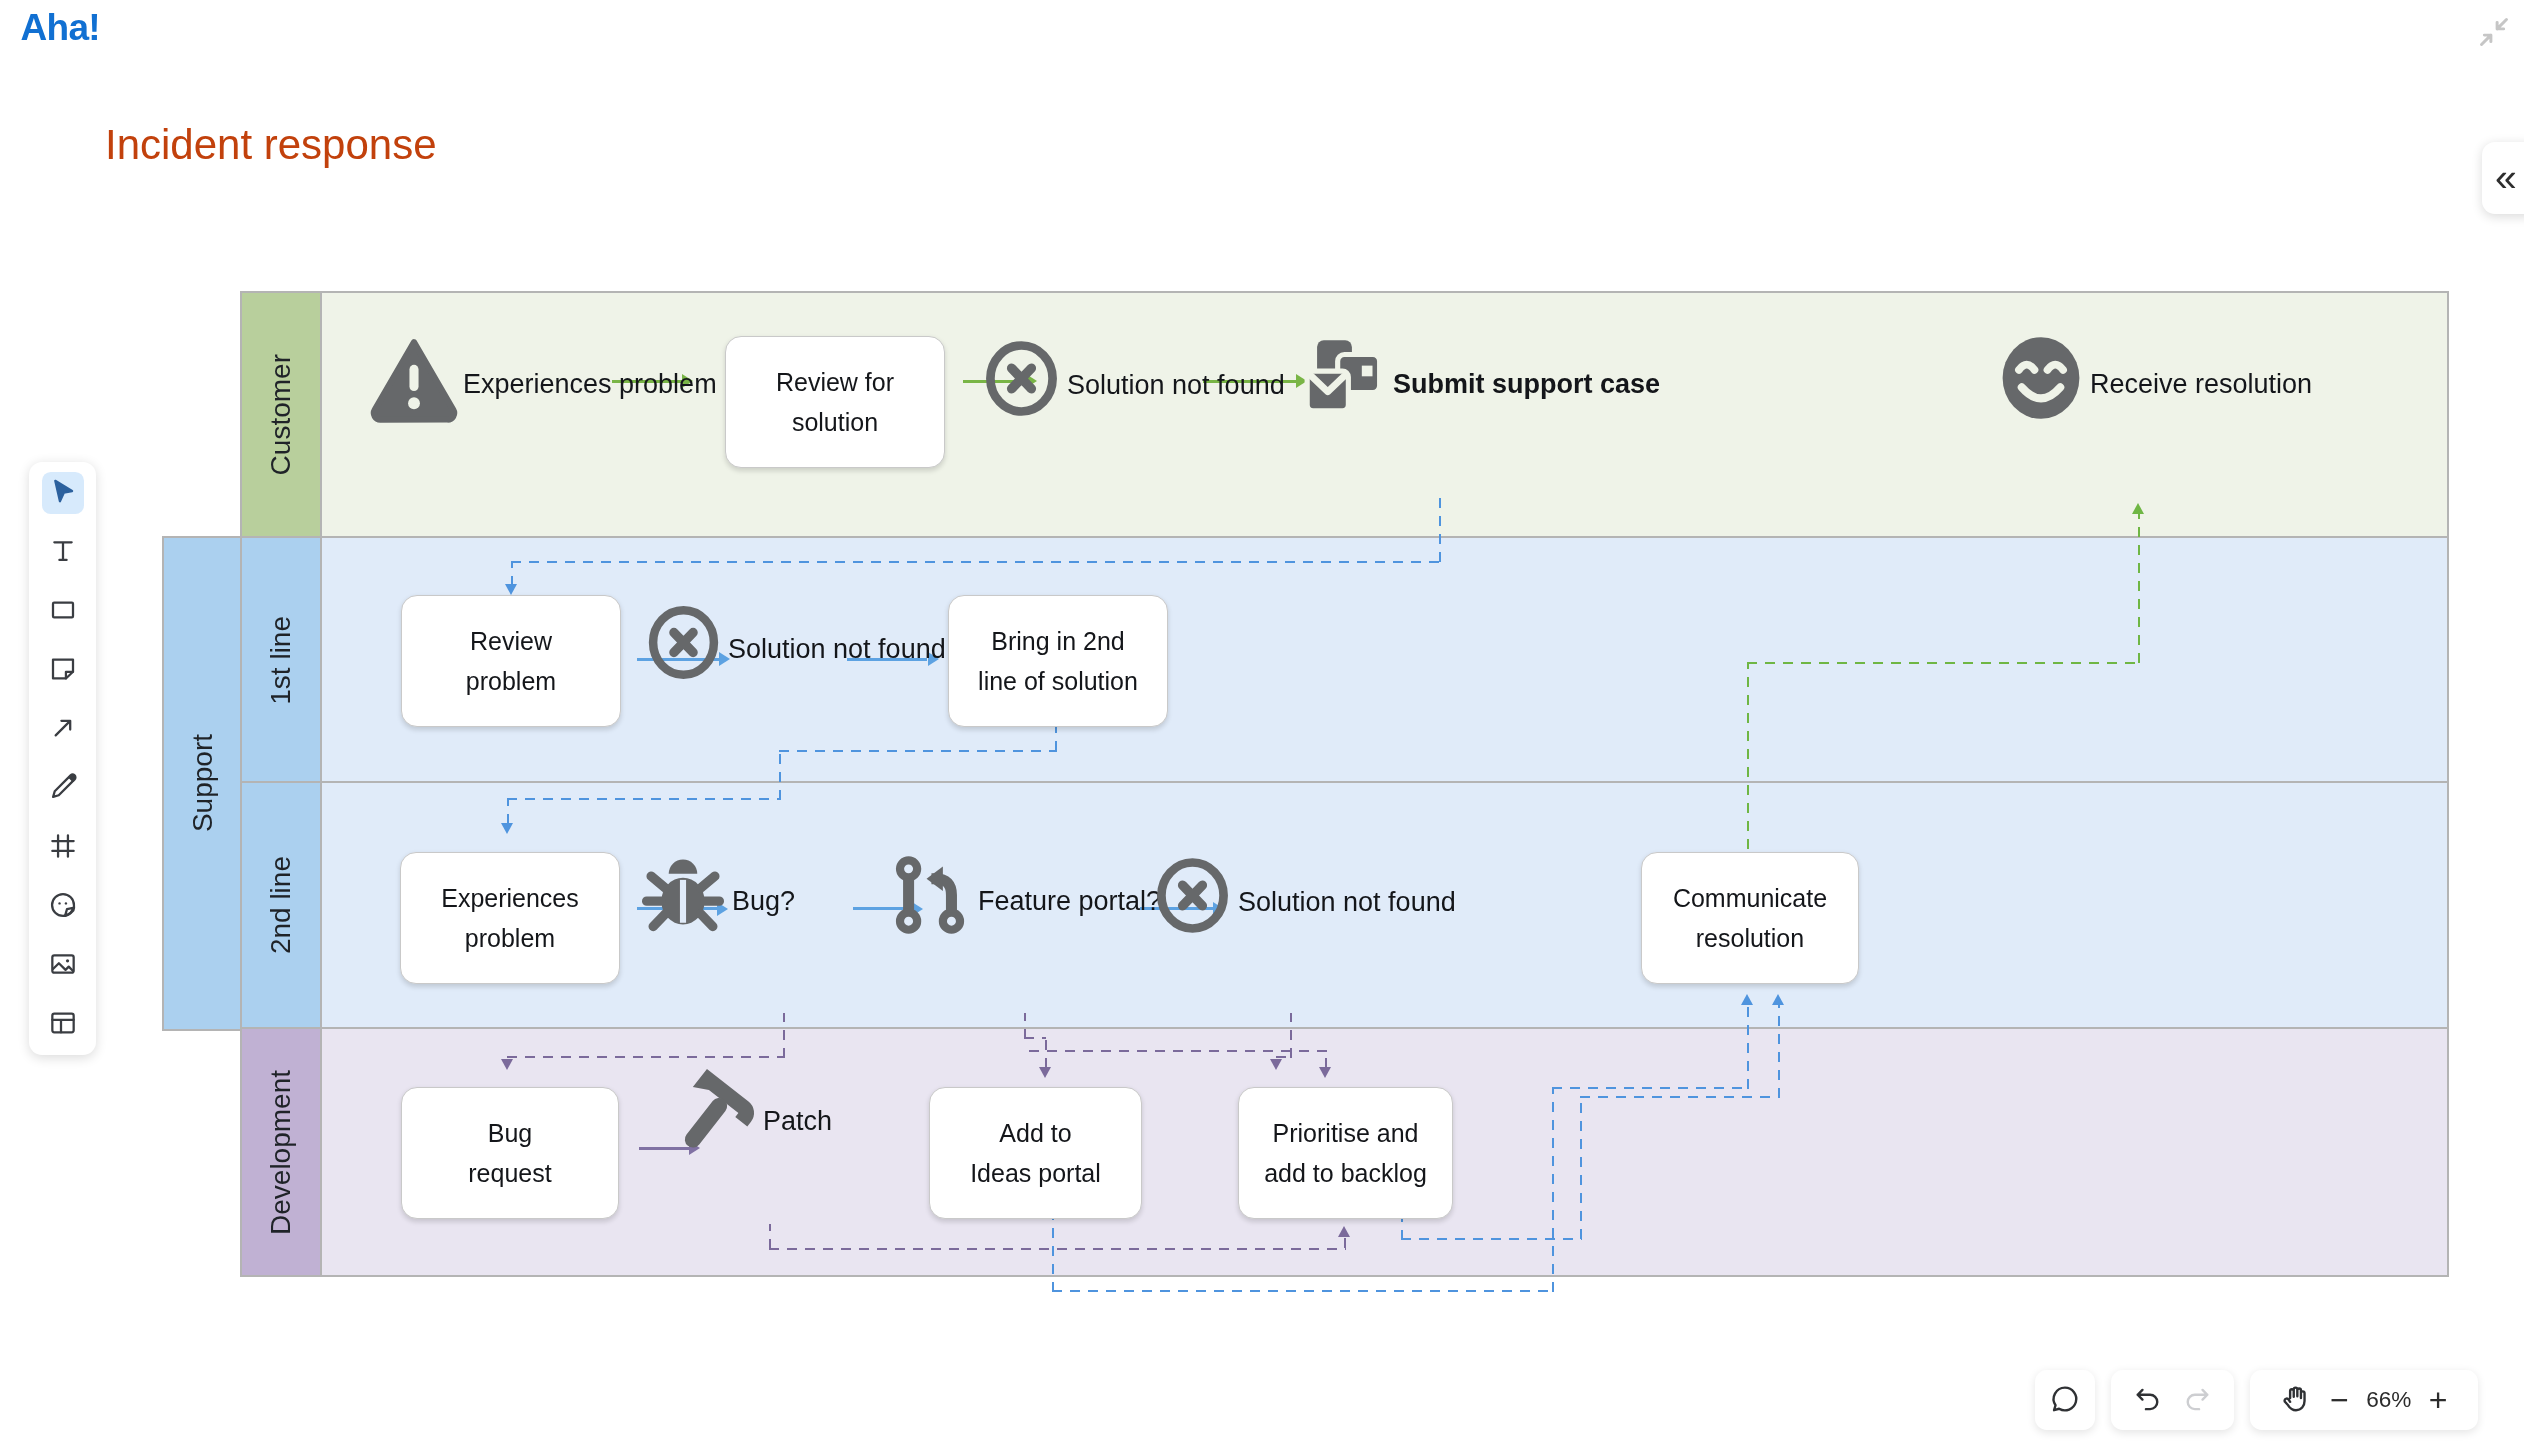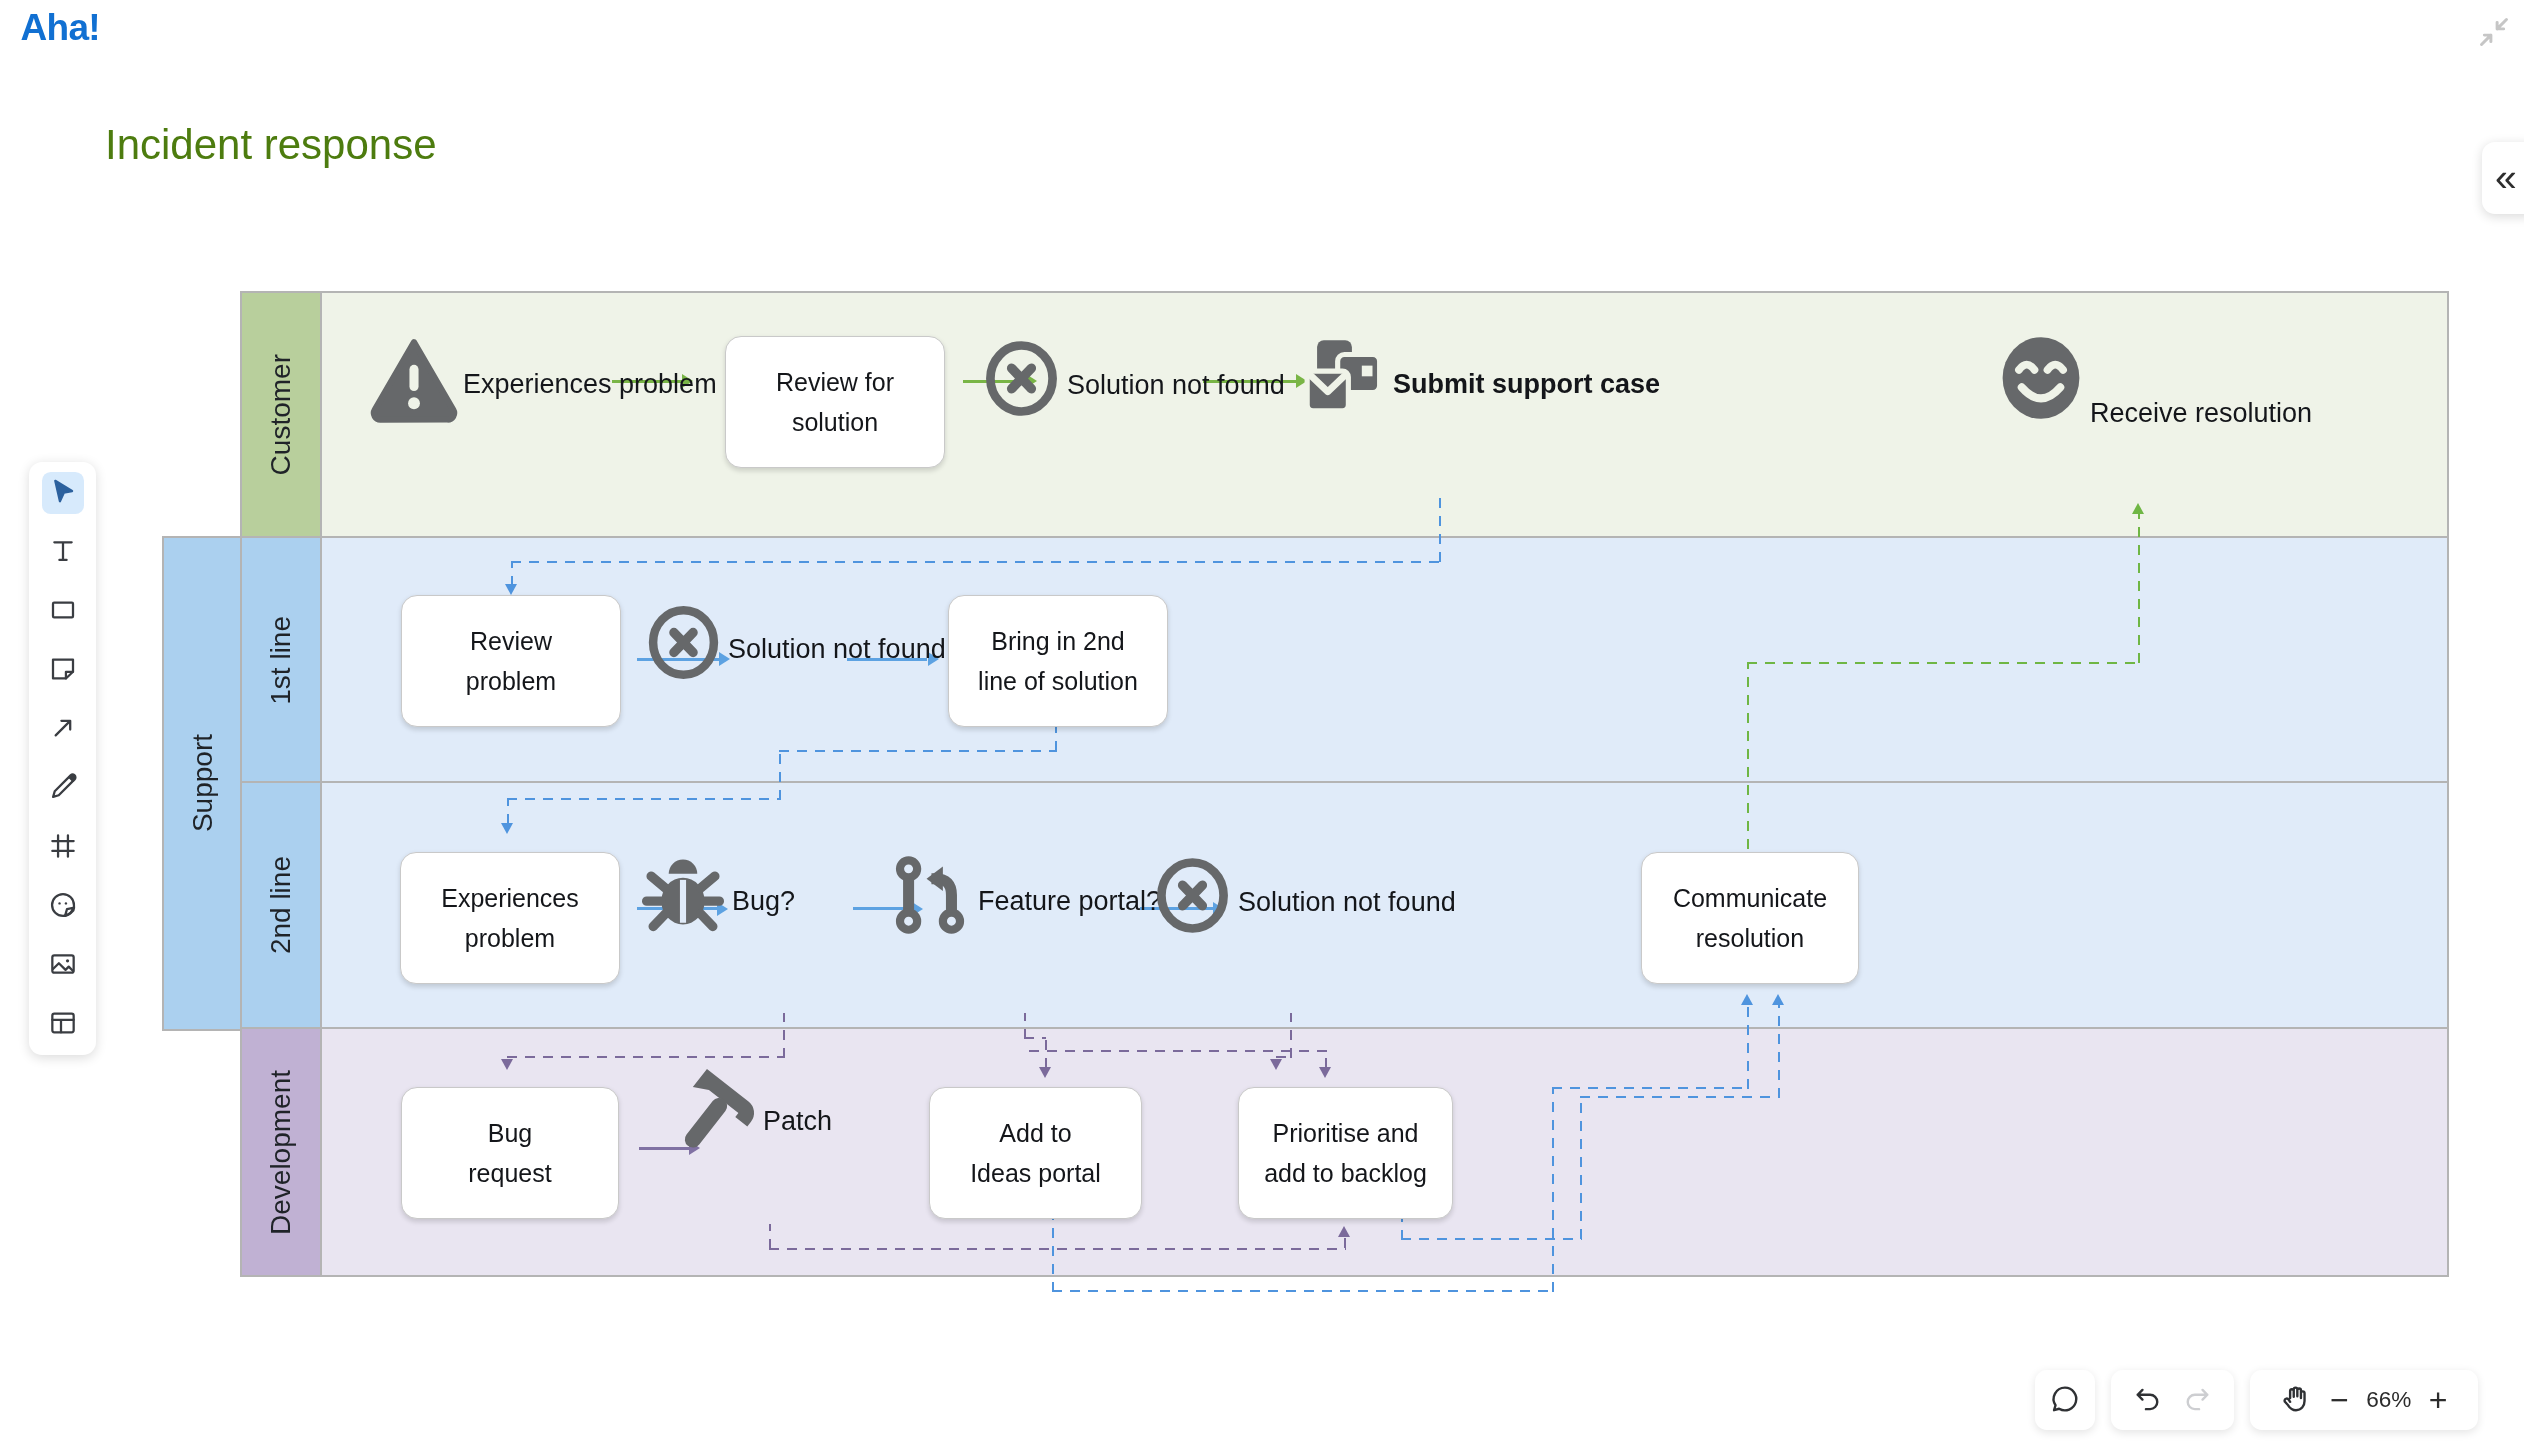--- a/index.html
+++ b/index.html
@@ -4,21 +4,21 @@
 <style>
   html,body{margin:0;padding:0;}
   body{
     width:2525px;height:1451px;position:relative;overflow:hidden;
     background:#ffffff;font-family:"Liberation Sans", sans-serif;
     -webkit-font-smoothing:antialiased;
   }
   .abs{position:absolute;}
   
   #logo{left:20.5px;top:7.3px;font-size:37px;font-weight:800;color:#1170d2;letter-spacing:-0.7px;}
-  #title{left:105px;top:121px;font-size:42px;color:#4d7c0f;}
+  #title{left:105px;top:121px;font-size:42px;color:#c2410c;}
   #corner-collapse{left:2477px;top:14.6px;width:34px;height:34px;}
   #panel-toggle{
     left:2482px;top:142px;width:58px;height:72px;background:#fff;border-radius:13px;
     box-shadow:0 2.2px 10.2px rgba(0,0,0,.14);display:flex;align-items:center;justify-content:center;
     font-size:39px;color:#2e2e2e;padding-right:10.2px;box-sizing:border-box;
   }
   
   #toolbar{
     left:29px;top:462px;width:67px;background:#fff;border-radius:13px;
     box-shadow:0 2.9px 11.7px rgba(0,0,0,.14);display:flex;flex-direction:column;
@@ -283,21 +283,21 @@
 <div class="abs step" style="left:1295px;top:330px;width:292px;font-weight:bold;">
   <span><svg width="98" height="95" viewBox="0 0 24 24">
     <rect x="5.2" y="2.6" width="8.8" height="8.8" rx="1.7" fill="#66686a"></rect>
     <rect x="10.4" y="6.2" width="10.6" height="9.6" rx="1.7" fill="#66686a" stroke="#eff3e8" stroke-width="1.3"></rect>
     <rect x="16.5" y="9" width="2.7" height="2.7" fill="#eff3e8"></rect>
     <rect x="2.7" y="10.4" width="10.4" height="10" rx="1.5" fill="#66686a" stroke="#eff3e8" stroke-width="1.3"></rect>
     <path d="M3.8 11.7 L7.9 15.6 L12 11.7" fill="none" stroke="#eff3e8" stroke-width="1.7" stroke-linecap="round" stroke-linejoin="round"></path>
       </svg></span>
   <span class="lbl">Submit support case</span>
 </div>
-<div class="abs step" style="left:1992px;top:329px;width:292px;align-items:flex-end;">
+<div class="abs step" style="left:1992px;top:329px;width:292px;">
   <span><svg width="98" height="98" viewBox="0 0 24 24">
     <ellipse cx="12" cy="12" rx="9.4" ry="10" fill="#66686a"></ellipse>
     <path d="M6.6 10 Q8.5 7.5 10.4 10" stroke="#eff3e8" stroke-width="1.9" fill="none" stroke-linecap="round"></path>
     <path d="M13.6 10 Q15.5 7.5 17.4 10" stroke="#eff3e8" stroke-width="1.9" fill="none" stroke-linecap="round"></path>
     <path d="M7.3 14.3 Q12 19.7 16.7 14.3" stroke="#eff3e8" stroke-width="2" fill="none" stroke-linecap="round"></path>
       </svg></span>
   <span class="lbl">Receive resolution</span>
 </div>
 <div class="abs step" style="left:639px;top:598px;width:292px;">
   <span><svg width="89" height="89" viewBox="0 0 24 24">

